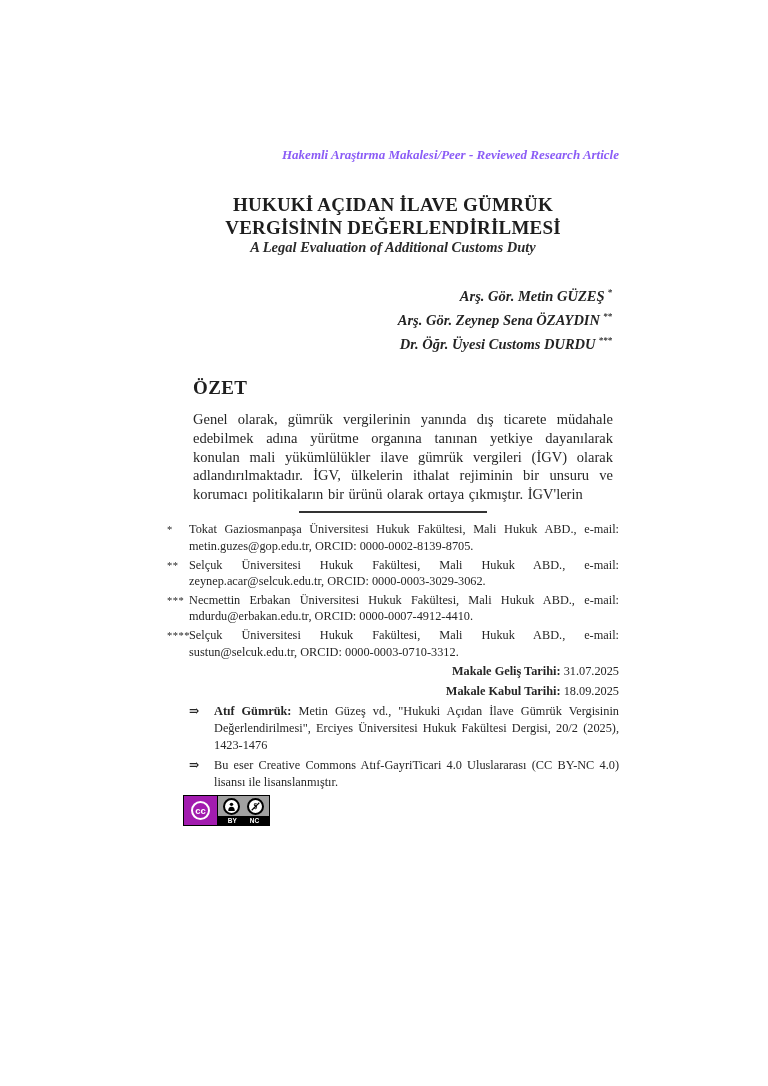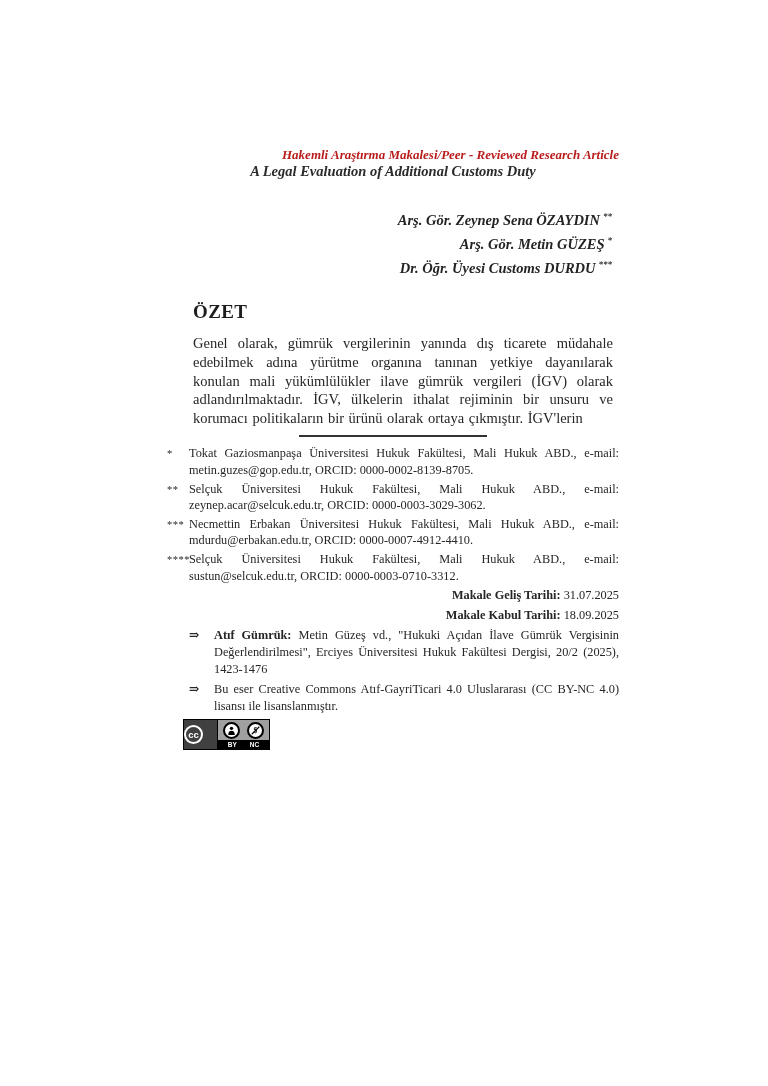--- a/index.html
+++ b/index.html
@@ -19,21 +19,21 @@
   .col {
     position: absolute;
     left: 167px; top: 147px;
     width: 452px;
   }
   .doc-header {
     text-align: right;
     font-size: 13px;
     font-weight: bold;
     font-style: italic;
-    color: #b91c1c;
+    color: #8b5cf6;
   }
   .article-title {
     margin: 30px 14px 0 14px;
     text-align: center;
     font-size: 19px;
     line-height: 23px;
     font-weight: bold;
     color: #1e1e1e;
     letter-spacing: 0.2px;
   }
@@ -126,24 +126,24 @@
     display: flex;
     margin: 5px 0 0 16px;
     width: 87px;
     height: 31px;
     border: 1px solid #000;
     background: #9c9c9c;
   }
   .cc-left {
     flex: none;
     width: 33px;
-    background: #404040;
-    display: flex;
-    align-items: center;
-    justify-content: flex-start;
+    background: #a21caf;
+    display: flex;
+    align-items: center;
+    justify-content: center;
   }
   .cc-circle {
     width: 19px; height: 19px;
     border: 2px solid #fff;
     border-radius: 50%;
     color: #fff;
     font-family: "Liberation Sans", sans-serif;
     font-weight: bold;
     font-size: 9.5px;
     display: flex;
@@ -189,26 +189,27 @@
   }
 </style>
 </head>
 <body>
 
 <div class="page">
   <div class="col">
 
     <div class="doc-header">Hakemli Araştırma Makalesi/Peer - Reviewed Research Article</div>
 
+    <div class="article-title">HUKUKİ AÇIDAN İLAVE GÜMRÜK VERGİSİNİN DEĞERLENDİRİLMESİ</div>
 
     <div class="article-subtitle">A Legal Evaluation of Additional Customs Duty</div>
 
     <div class="authors">
+      <div class="author-line"><span>Arş. Gör. Metin GÜZEŞ</span><sup>*</sup></div>
       <div class="author-line"><span>Arş. Gör. Zeynep Sena ÖZAYDIN</span><sup>**</sup></div>
-      <div class="author-line"><span>Arş. Gör. Metin GÜZEŞ</span><sup>*</sup></div>
       <div class="author-line"><span>Dr. Öğr. Üyesi Customs DURDU</span><sup>***</sup></div>
     </div>
 
     <div class="abstract-heading">ÖZET</div>
 
     <div class="abstract-text">Genel olarak, gümrük vergilerinin yanında dış ticarete müdahale edebilmek adına yürütme organına tanınan yetkiye dayanılarak konulan mali yükümlülükler ilave gümrük vergileri (İGV) olarak adlandırılmaktadır. İGV, ülkelerin ithalat rejiminin bir unsuru ve korumacı politikaların bir ürünü olarak ortaya çıkmıştır. İGV'lerin</div>
 
     <hr class="footnote-separator">
 
     <div class="footnotes">

